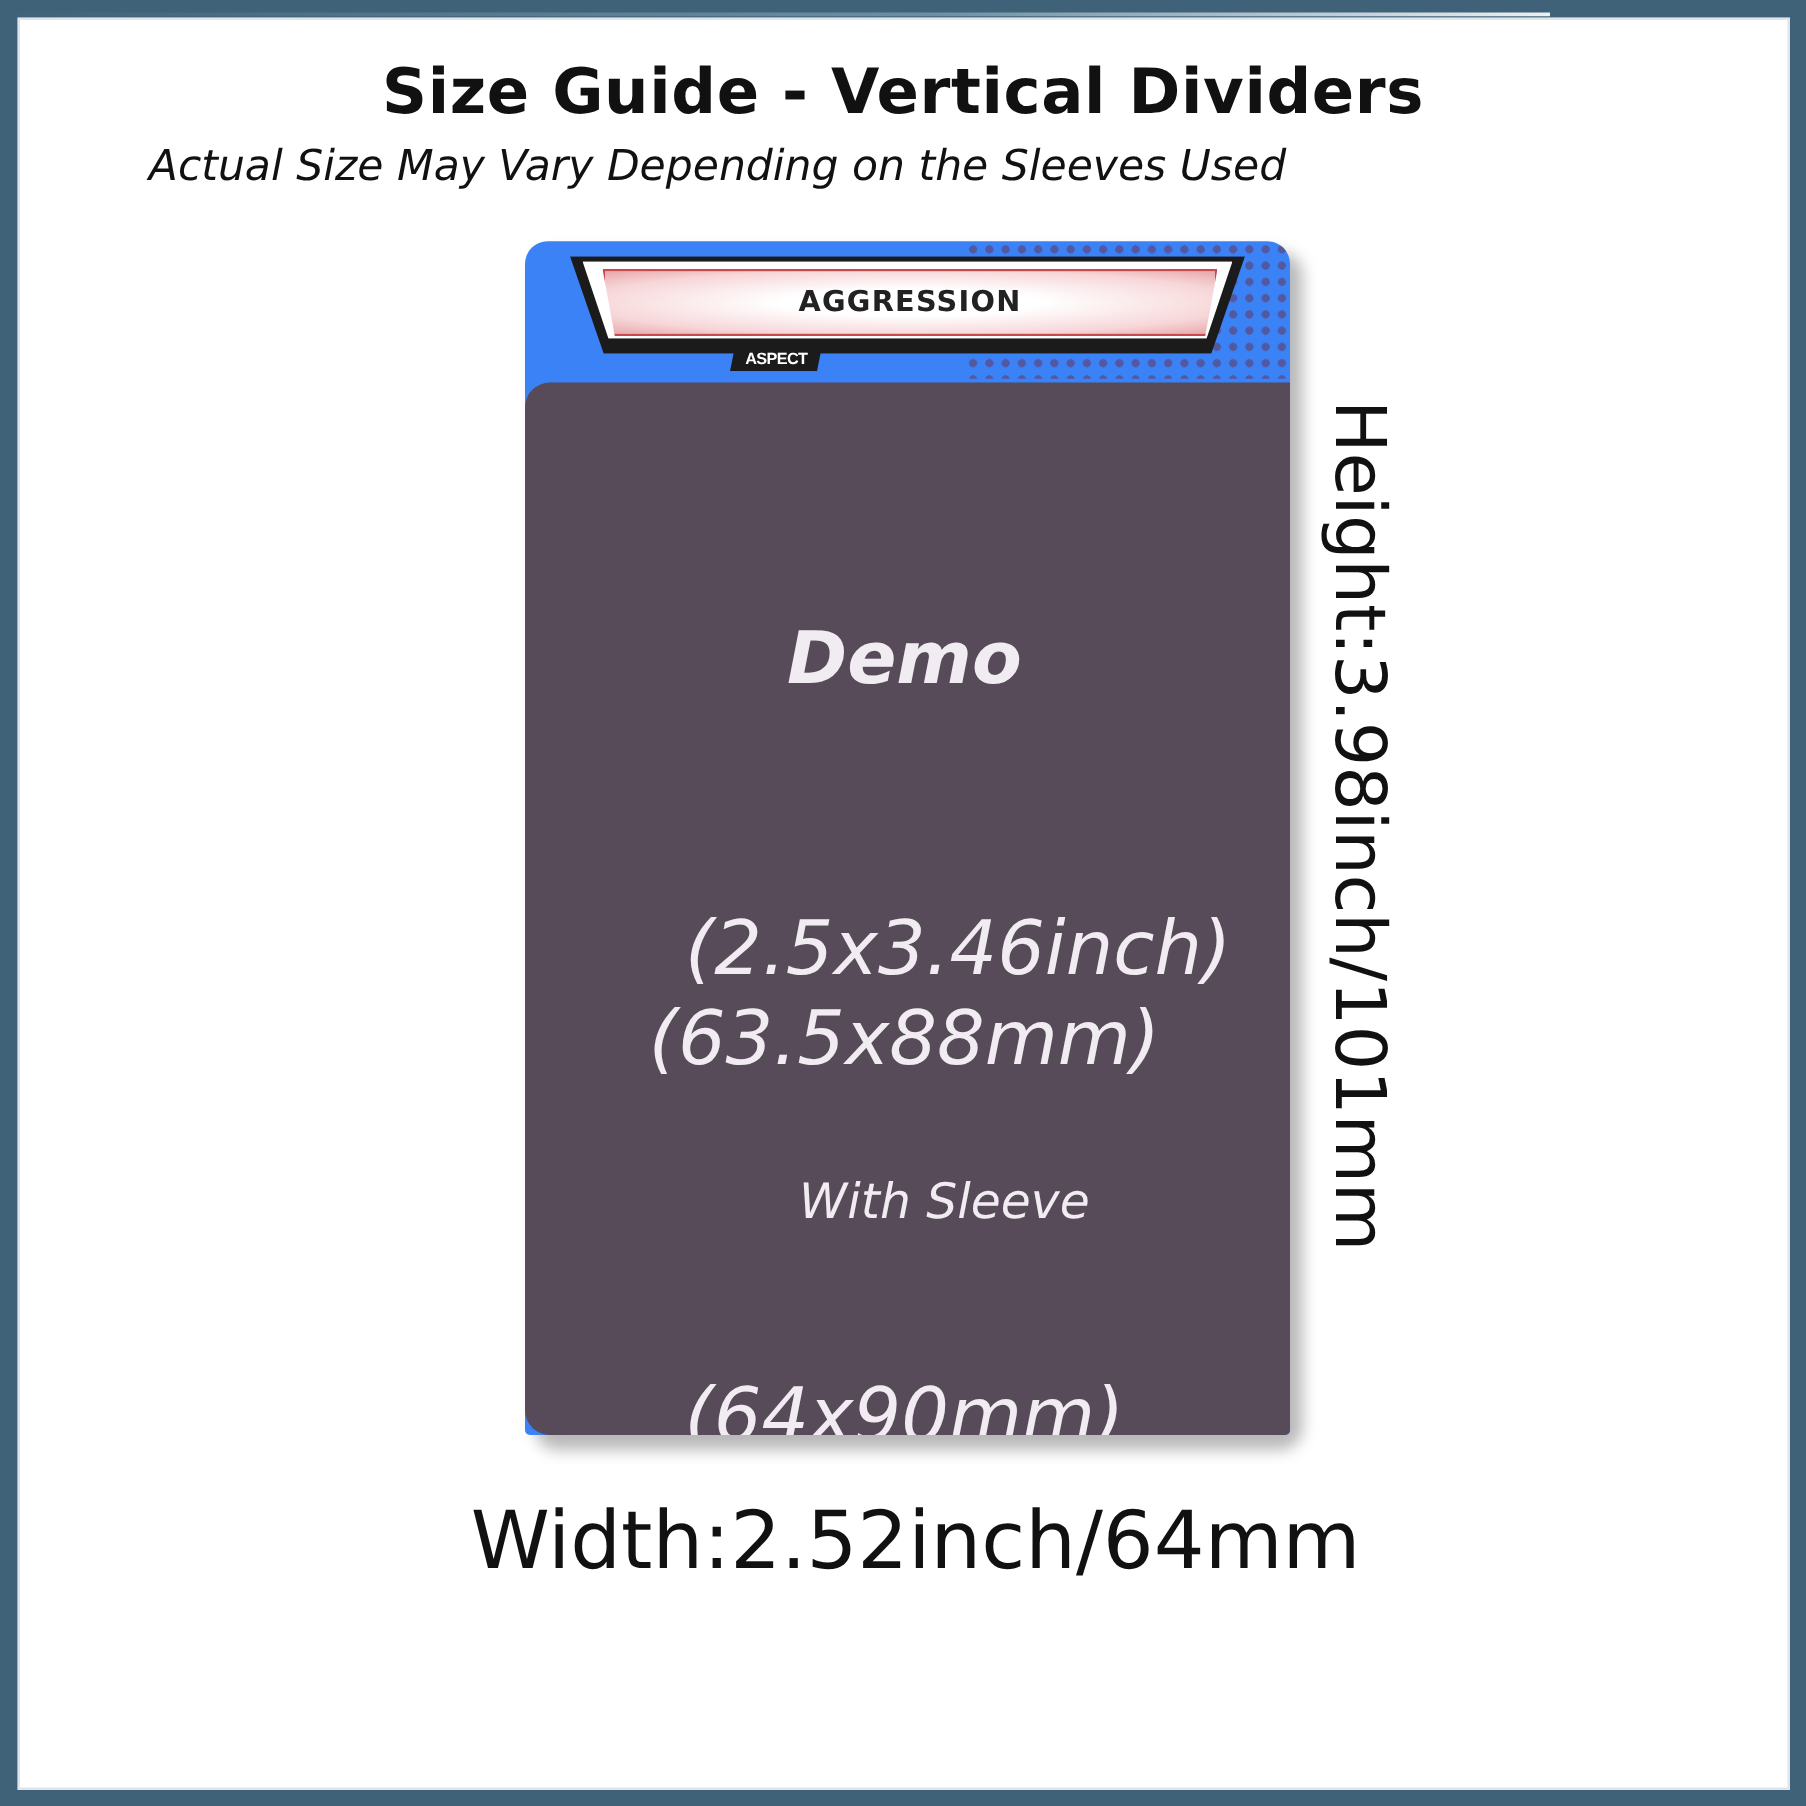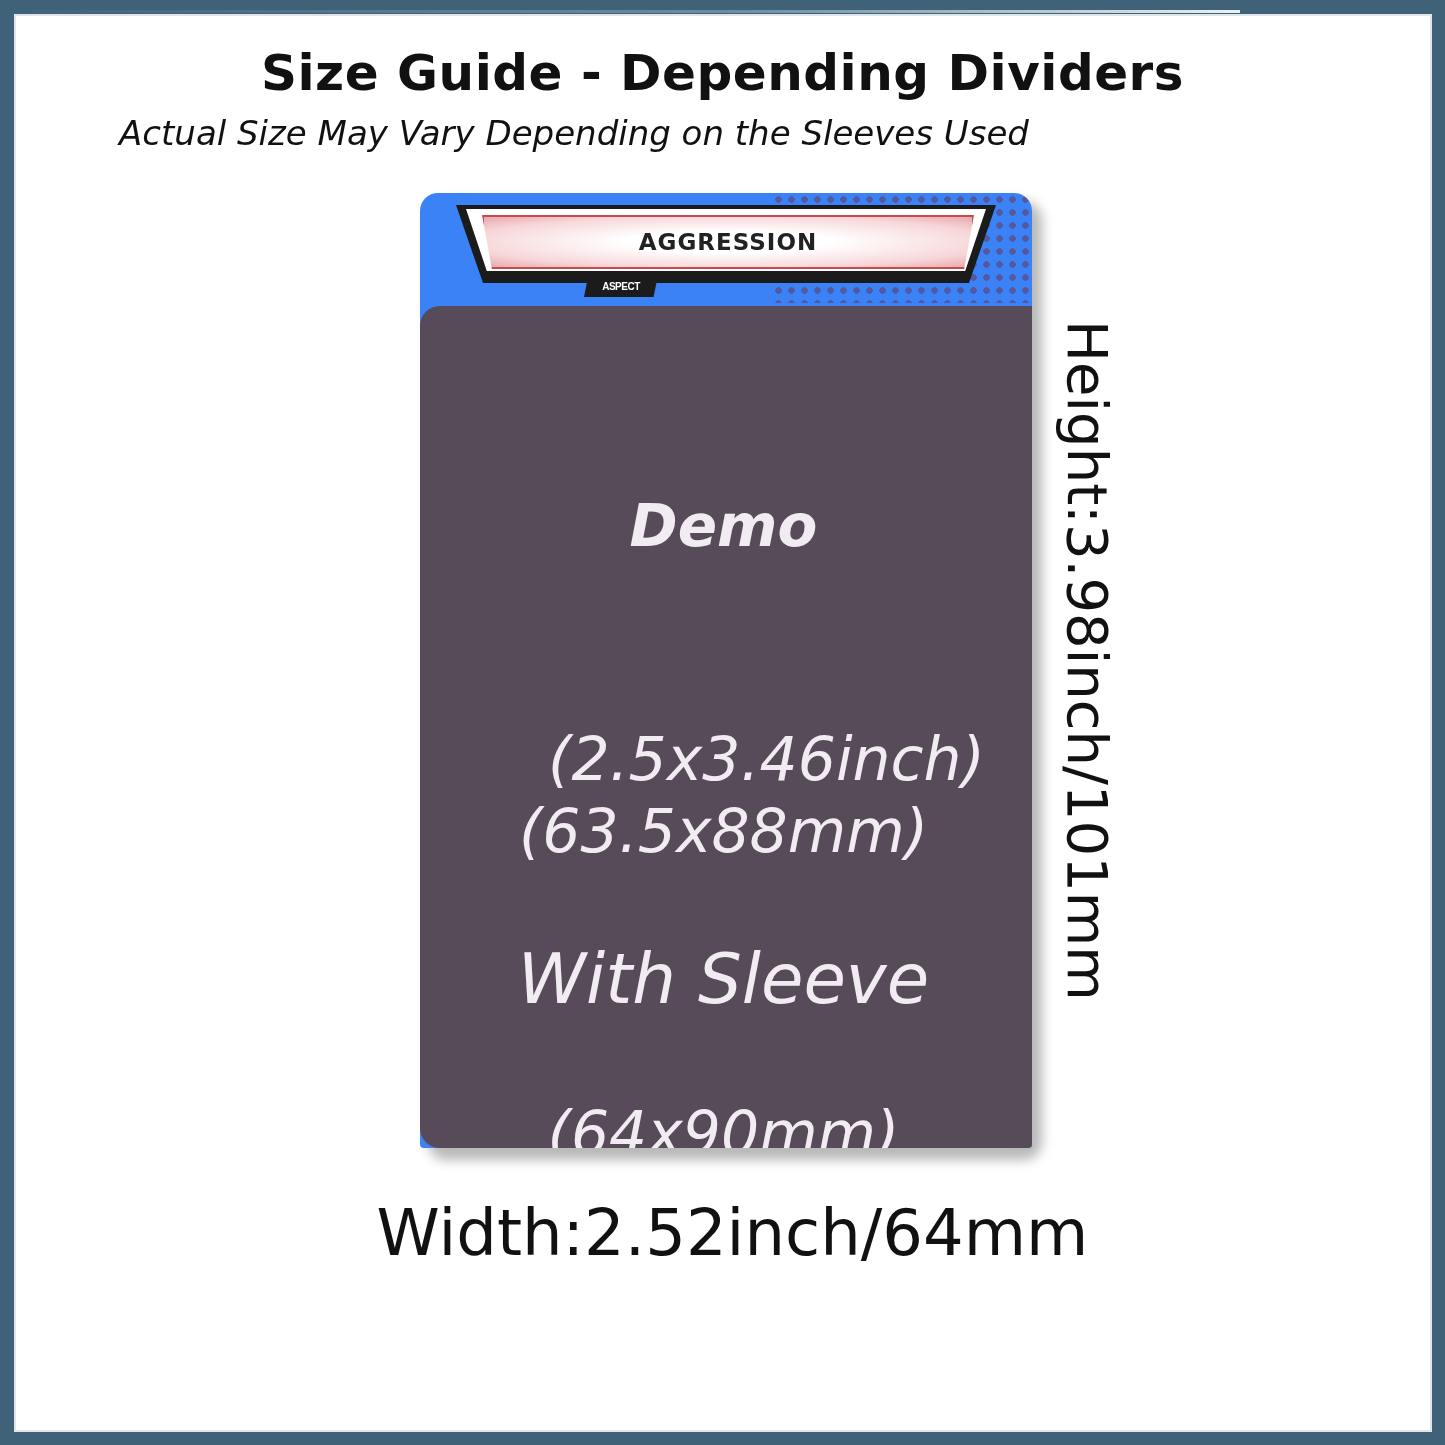--- a/index.html
+++ b/index.html
@@ -53,52 +53,52 @@
     display: flex; align-items: center; justify-content: center;
   }
   .banner-text {
     font-size: 23px; font-weight: bold; color: #222; letter-spacing: 1px;
   }
   .aspect-tab {
     position: absolute; left: 164px; top: 82px; width: 74px; height: 22px;
     background: #1b1b1b; clip-path: polygon(6% 0, 100% 0, 94% 100%, 0 100%);
     display: flex; align-items: center; justify-content: center;
   }
-  .aspect-text { color: #fff; font-size: 10px; font-weight: bold; font-family: "Liberation Sans", sans-serif; letter-spacing: -0.5px; }
+  .aspect-text { color: #fff; font-size: 13px; font-weight: bold; font-family: "Liberation Sans", sans-serif; letter-spacing: -0.5px; }
   .card-body {
     position: absolute; left: 0; top: 113px; width: 694px; height: 842px;
     background: #574a59; border-radius: 20px;
   }
   .card-line {
     position: absolute; left: 0; width: 607px; text-align: center;
     color: #f1ecf1; font-style: italic; font-family: "DejaVu Sans", sans-serif;
   }
   .l-demo { top: 186px; font-size: 58px; font-weight: bold; }
   .l-gc { top: 330px; font-size: 60px; }
   .l-gc1 { top: 418px; font-size: 60px; padding-left: 43px; }
   .l-gc2 { top: 490px; font-size: 60px; }
-  .l-ws { top: 633px; font-size: 69px; }
+  .l-ws { top: 633px; font-size: 39px; margin-left: 32px; }
   .l-ws1 { top: 720px; font-size: 60px; }
   .l-ws2 { top: 792px; font-size: 60px; }
   .height-label {
     position: absolute; left: 1120px; top: 320px; transform-origin: 0 0;
     transform: rotate(90deg); font-size: 56px; color: #111; white-space: nowrap;
   }
   .width-label {
     position: absolute; left: 0; width: 1465px; top: 1196px; text-align: center;
     font-size: 64px; color: #111;
   }
 </style>
 </head>
 <body>
 
 <div class="frame-top-highlight"></div>
 <div class="frame-inner"></div>
 
-<div class="title">Size Guide - Depending Dividers</div>
+<div class="title">Size Guide - Vertical Dividers</div>
 <div class="subtitle">Actual Size May Vary Depending on the Sleeves Used</div>
 
 <div class="card-shadow"></div>
 <div class="card">
   <div class="card-dots"></div>
   <div class="banner-outer"></div>
   <div class="banner-white"></div>
   <div class="banner-inner">
     <span class="banner-text">AGGRESSION</span>
   </div>

